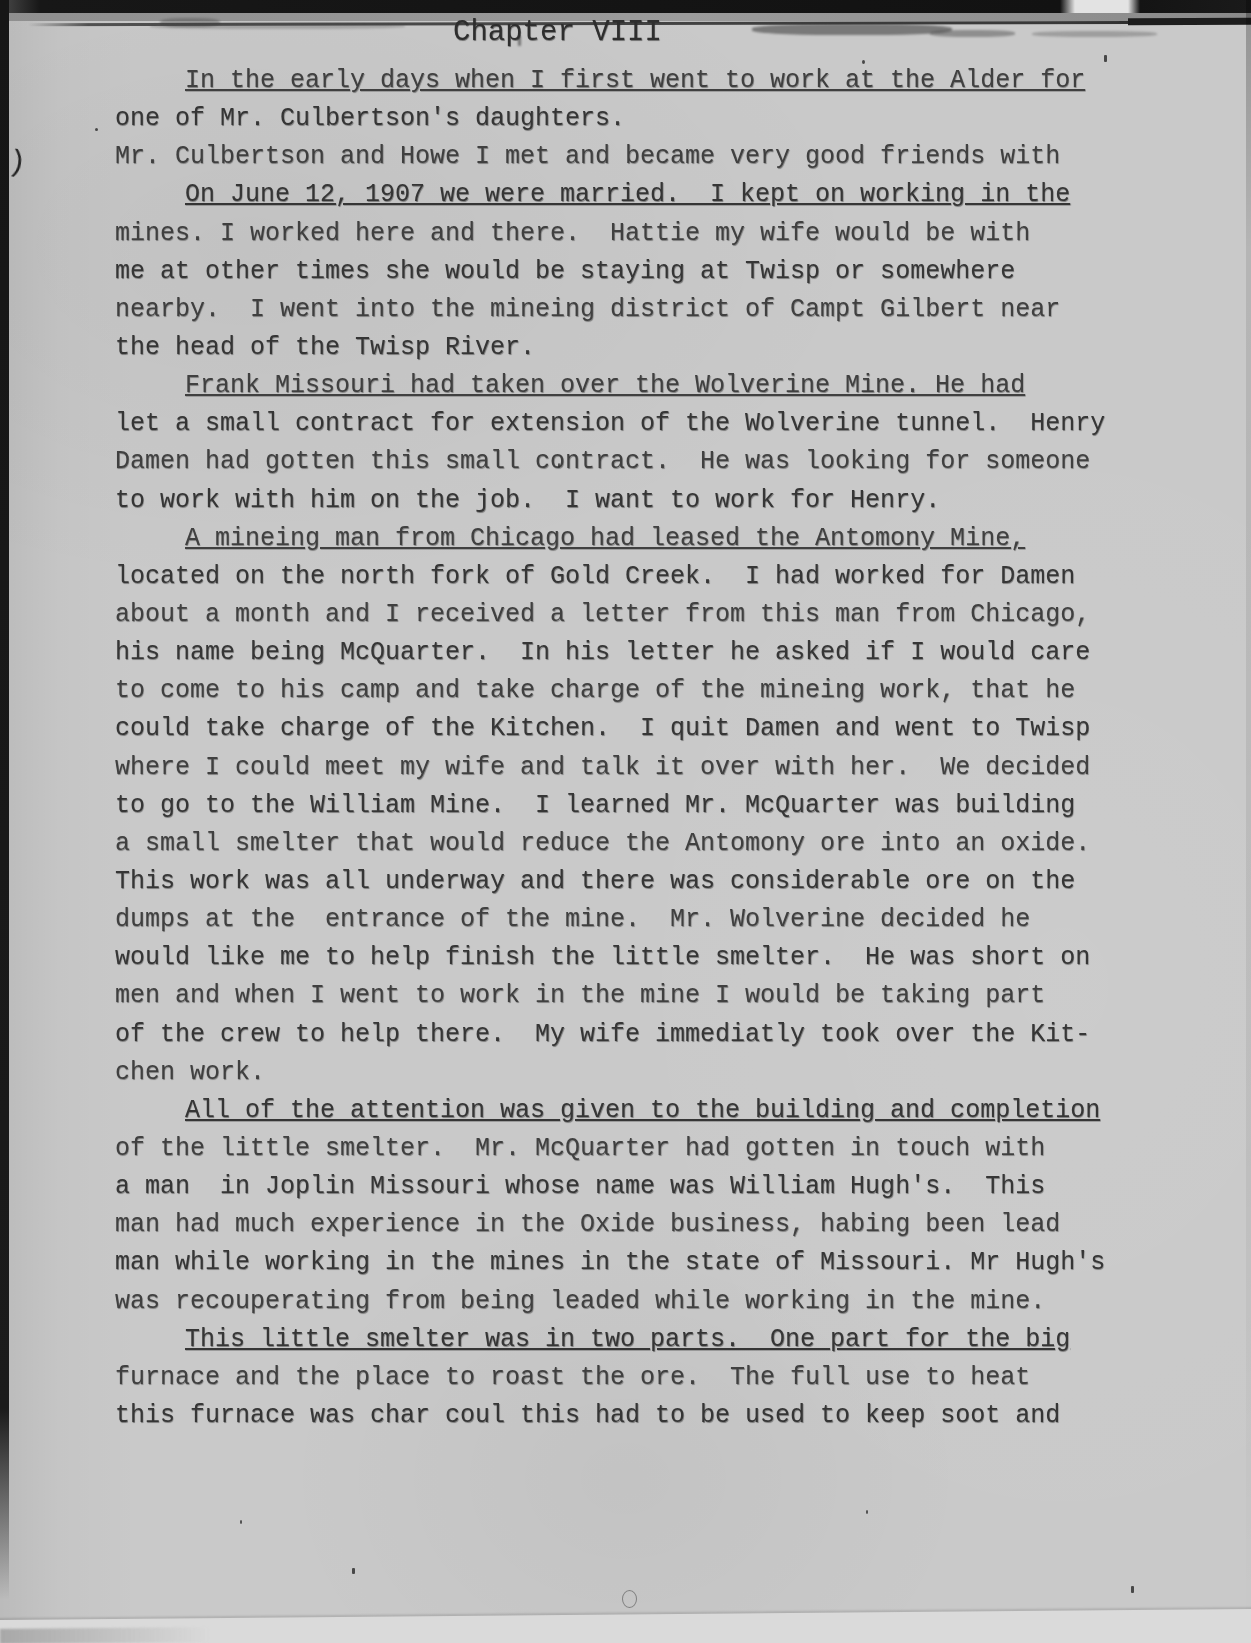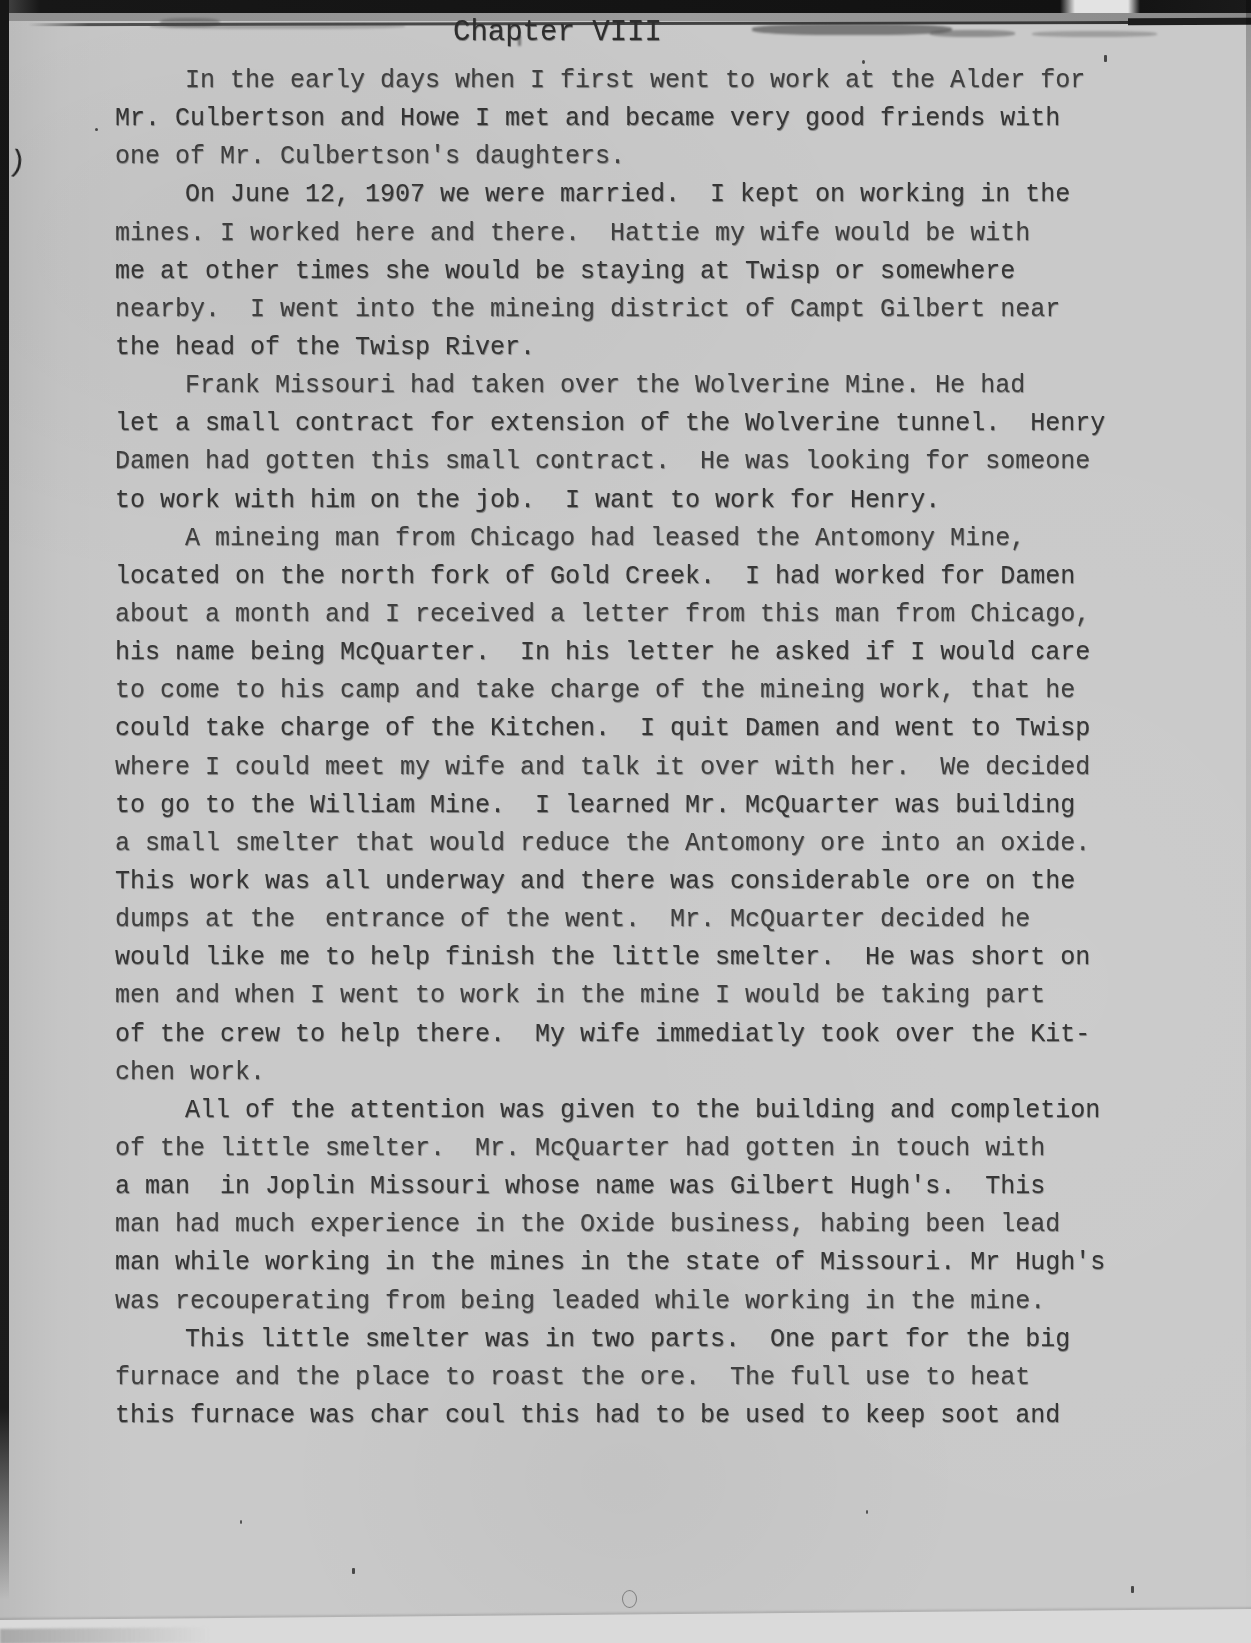--- a/index.html
+++ b/index.html
@@ -81,21 +81,21 @@
   }
   .text-body{
     position:absolute;left:115px;top:62px;width:1010px;
     font-size:25px;color:#313131;
     filter:blur(0.35px);
   }
   .line{
     height:38.15px;line-height:38.15px;white-space:pre;
     text-shadow:0.6px 0.6px 0.7px rgba(45,45,45,0.5);
   }
-  .line.indent{padding-left:70px;}
+  .line.indent{padding-left:70px;text-decoration:underline;}
   .line:nth-child(odd){opacity:0.9;}
   .line:nth-child(even){opacity:0.97;}
 </style>
 </head>
 <body>
 
 <div class="page">
 
   <div class="top-bar"></div>
   <div class="top-gray"></div>
@@ -121,49 +121,49 @@
   <div class="speck" style="left:95px;top:128px;width:3px;height:3px;"></div>
   <div class="speck" style="left:558px;top:463px;width:2px;height:5px;"></div>
   <div class="speck" style="left:1131px;top:1586px;width:3px;height:7px;border-radius:1px;"></div>
   <div class="speck" style="left:352px;top:1568px;width:3px;height:6px;border-radius:1px;"></div>
   <div class="speck" style="left:866px;top:1510px;width:2px;height:4px;"></div>
   <div class="speck" style="left:240px;top:1520px;width:2px;height:4px;"></div>
 
   <div class="title">Chapter VIII</div>
   <div class="text-body" id="text-body">
       <div class="line indent">In the early days when I first went to work at the Alder for</div>
+      <div class="line">one of Mr. Culbertson's daughters.</div>
       <div class="line">Mr. Culbertson and Howe I met and became very good friends with</div>
-      <div class="line">one of Mr. Culbertson's daughters.</div>
       <div class="line indent">On June 12, 1907 we were married.  I kept on working in the</div>
       <div class="line">mines. I worked here and there.  Hattie my wife would be with</div>
       <div class="line">me at other times she would be staying at Twisp or somewhere</div>
       <div class="line">nearby.  I went into the mineing district of Campt Gilbert near</div>
       <div class="line">the head of the Twisp River.</div>
       <div class="line indent">Frank Missouri had taken over the Wolverine Mine. He had</div>
       <div class="line">let a small contract for extension of the Wolverine tunnel.  Henry</div>
       <div class="line">Damen had gotten this small contract.  He was looking for someone</div>
       <div class="line">to work with him on the job.  I want to work for Henry.</div>
       <div class="line indent">A mineing man from Chicago had leased the Antomony Mine,</div>
       <div class="line">located on the north fork of Gold Creek.  I had worked for Damen</div>
       <div class="line">about a month and I received a letter from this man from Chicago,</div>
       <div class="line">his name being McQuarter.  In his letter he asked if I would care</div>
       <div class="line">to come to his camp and take charge of the mineing work, that he</div>
       <div class="line">could take charge of the Kitchen.  I quit Damen and went to Twisp</div>
       <div class="line">where I could meet my wife and talk it over with her.  We decided</div>
       <div class="line">to go to the William Mine.  I learned Mr. McQuarter was building</div>
       <div class="line">a small smelter that would reduce the Antomony ore into an oxide.</div>
       <div class="line">This work was all underway and there was considerable ore on the</div>
-      <div class="line">dumps at the  entrance of the went.  Mr. McQuarter decided he</div>
+      <div class="line">dumps at the  entrance of the mine.  Mr. Wolverine decided he</div>
       <div class="line">would like me to help finish the little smelter.  He was short on</div>
       <div class="line">men and when I went to work in the mine I would be taking part</div>
       <div class="line">of the crew to help there.  My wife immediatly took over the Kit-</div>
       <div class="line">chen work.</div>
       <div class="line indent">All of the attention was given to the building and completion</div>
       <div class="line">of the little smelter.  Mr. McQuarter had gotten in touch with</div>
-      <div class="line">a man  in Joplin Missouri whose name was Gilbert Hugh's.  This</div>
+      <div class="line">a man  in Joplin Missouri whose name was William Hugh's.  This</div>
       <div class="line">man had much experience in the Oxide business, habing been lead</div>
       <div class="line">man while working in the mines in the state of Missouri. Mr Hugh's</div>
       <div class="line">was recouperating from being leaded while working in the mine.</div>
       <div class="line indent">This little smelter was in two parts.  One part for the big</div>
       <div class="line">furnace and the place to roast the ore.  The full use to heat</div>
       <div class="line">this furnace was char coul this had to be used to keep soot and</div>
     </div>
 
 </div>
 

